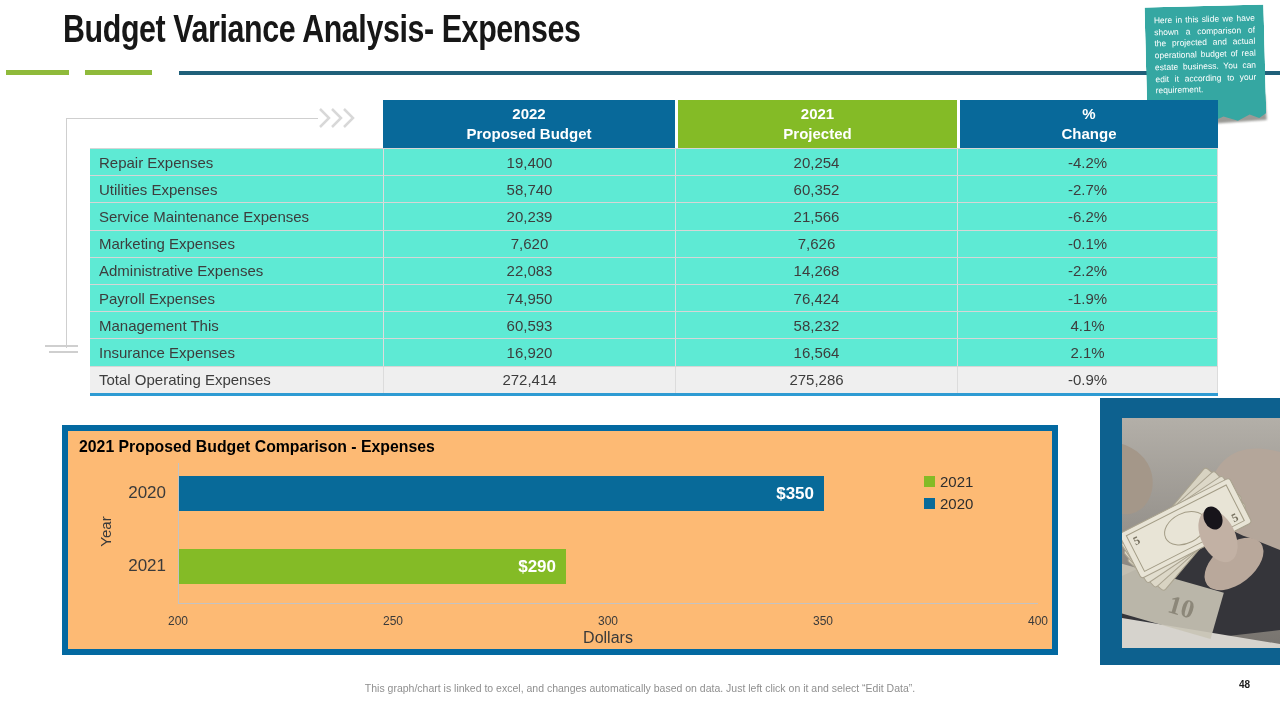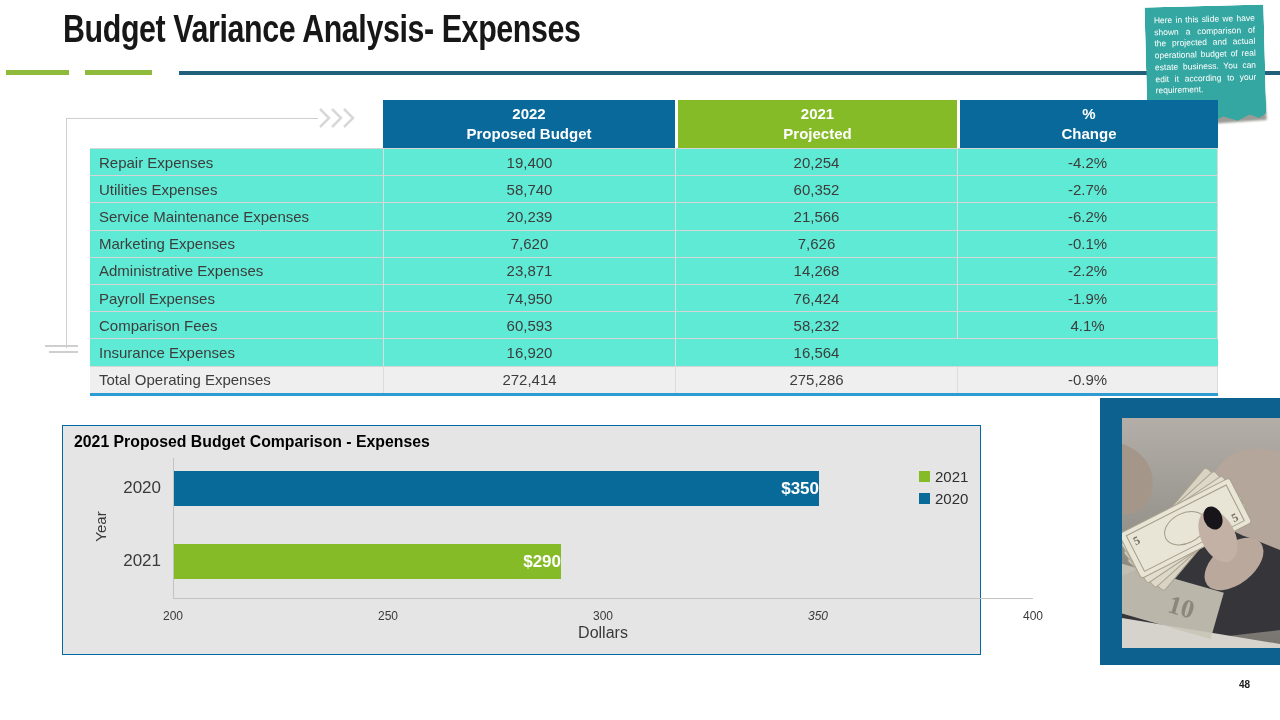--- a/index.html
+++ b/index.html
@@ -42,26 +42,26 @@
   .th.c4 { width:261px; background:#08699A; border-left:3px solid #fff; }
   .trow { display:flex; height:27.2px; border-top:1px solid #D6D6D6; background:#5eead4; }
   .trow.total { background:#EFEFEF; }
   .td { font-size:15px; color:#3D3D3D; display:flex; align-items:center; justify-content:center; }
   .td.label { width:293px; justify-content:flex-start; padding-left:9px; }
   .td.v1 { width:292px; border-left:1px solid #DCDCDC; }
   .td.v2 { width:282px; border-left:1px solid #DCDCDC; }
   .td.v3 { width:261px; border-left:1px solid #DCDCDC; border-right:1px solid #DCDCDC; }
 
   
-  .chart-card { position:absolute; left:62px; top:425px; width:919px; height:230px; background:#e5e5e5; border:1px solid #0369a1; }
+  .chart-card { position:absolute; left:62px; top:425px; width:996px; height:230px; background:#fdba74; border:6px solid #0369a1; }
   .chart-title { position:absolute; left:11px; top:6px; font-size:17px; font-weight:700; color:#000;
     transform:scaleX(0.93); transform-origin:left center; white-space:nowrap; }
   .plot { position:absolute; left:110px; top:32px; width:860px; height:141px;
     border-left:1px solid #C3C3C3; border-bottom:1px solid #C3C3C3; }
-  .bar { position:absolute; left:0; display:flex; align-items:center; justify-content:flex-end; 
+  .bar { position:absolute; left:0; display:flex; align-items:center; justify-content:flex-end; padding-right:10px;
     color:#fff; font-weight:700; font-size:17px; }
   .cat-label { position:absolute; width:60px; text-align:right; font-size:17px; color:#3A3A3A; }
   .tick { position:absolute; width:70px; text-align:center; font-size:12px; color:#3A3A3A; }
   .xlabel { position:absolute; font-size:16px; color:#3A3A3A; text-align:center; width:120px; }
   .ylabel { position:absolute; font-size:15px; color:#3A3A3A; transform:rotate(-90deg); transform-origin:center; }
   .legend { position:absolute; left:856px; top:42px; }
   .legend-item { display:flex; align-items:center; margin-bottom:5px; }
   .legend-swatch { width:11px; height:11px; margin-right:5px; }
   .legend-label { font-size:15px; color:#2E2E2E; }
 
@@ -137,40 +137,41 @@
           <div class="td v3">-6.2%</div>
         </div>
         <div class="trow">
           <div class="td label">Marketing Expenses</div>
           <div class="td v1">7,620</div>
           <div class="td v2">7,626</div>
           <div class="td v3">-0.1%</div>
         </div>
         <div class="trow">
           <div class="td label">Administrative Expenses</div>
-          <div class="td v1">23,871</div>
+          <div class="td v1">22,083</div>
           <div class="td v2">14,268</div>
           <div class="td v3">-2.2%</div>
         </div>
         <div class="trow">
           <div class="td label">Payroll Expenses</div>
           <div class="td v1">74,950</div>
           <div class="td v2">76,424</div>
           <div class="td v3">-1.9%</div>
         </div>
         <div class="trow">
-          <div class="td label">Comparison Fees</div>
+          <div class="td label">Management This</div>
           <div class="td v1">60,593</div>
           <div class="td v2">58,232</div>
           <div class="td v3">4.1%</div>
         </div>
         <div class="trow">
           <div class="td label">Insurance Expenses</div>
           <div class="td v1">16,920</div>
           <div class="td v2">16,564</div>
+          <div class="td v3">2.1%</div>
         </div>
         <div class="trow total">
           <div class="td label">Total Operating Expenses</div>
           <div class="td v1">272,414</div>
           <div class="td v2">275,286</div>
           <div class="td v3">-0.9%</div>
         </div>
       </div>
   </div>
 
@@ -185,21 +186,21 @@
         </div>
       </div>
     <div id="cats">
         <div class="cat-label" style="left: 38px; top: 52px;">2020</div>
         <div class="cat-label" style="left: 38px; top: 125px;">2021</div>
       </div>
     <div id="ticks">
         <div class="tick" style="left: 75px; top: 183px;">200</div>
         <div class="tick" style="left: 290px; top: 183px;">250</div>
         <div class="tick" style="left: 505px; top: 183px;">300</div>
-        <div class="tick" style="left: 720px; top: 183px; font-style: italic;">350</div>
+        <div class="tick" style="left: 720px; top: 183px;">350</div>
         <div class="tick" style="left: 935px; top: 183px;">400</div>
       </div>
     <div class="xlabel" id="xlabel" style="left:480px; top:198px;">Dollars</div>
     <div class="ylabel" style="left:22px; top:92px;">Year</div>
     <div class="legend" id="legend">
         <div class="legend-item">
           <span class="legend-swatch" style="background: rgb(132, 187, 38);"></span>
           <span class="legend-label">2021</span>
         </div>
         <div class="legend-item">
@@ -241,15 +242,16 @@
         <ellipse cx="64" cy="111" rx="22" ry="15" fill="none" stroke="#a39c86" stroke-width="1"></ellipse>
         <text x="12" y="104" font-size="12" fill="#76705f" font-family="Liberation Serif, serif" font-weight="bold">5</text>
         <text x="110" y="128" font-size="12" fill="#76705f" font-family="Liberation Serif, serif" font-weight="bold">5</text>
       </g>
       <ellipse cx="112" cy="146" rx="34" ry="20" transform="rotate(-38 112 146)" fill="#b9a89b"></ellipse>
       <ellipse cx="96" cy="118" rx="17" ry="28" transform="rotate(-26 96 118)" fill="#c2b1a4"></ellipse>
       <ellipse cx="91" cy="100" rx="9" ry="12" transform="rotate(-24 91 100)" fill="#17141a"></ellipse>
     </svg>
   </div>
 
+  <div class="footer">This graph/chart is linked to excel, and changes automatically based on data. Just left click on it and select “Edit Data”.</div>
   <div class="pagenum">48</div>
 
 </div>
 
 </body></html>

